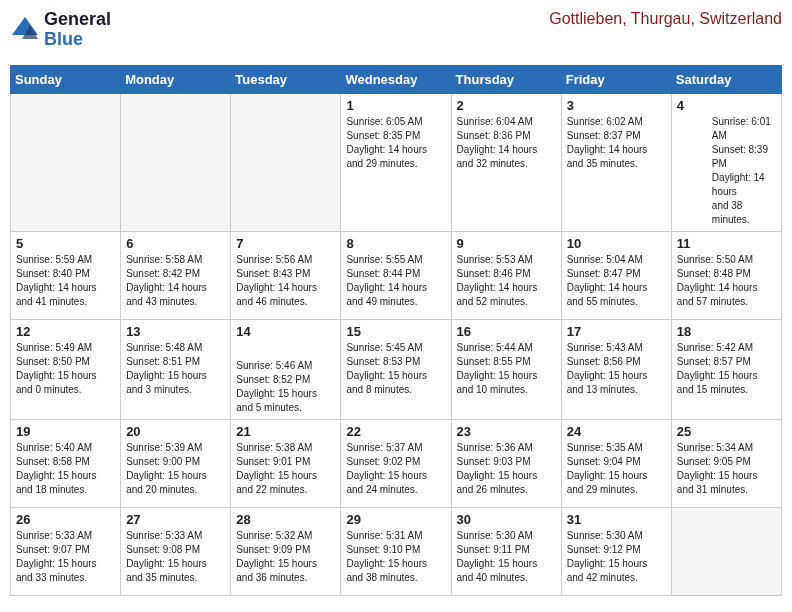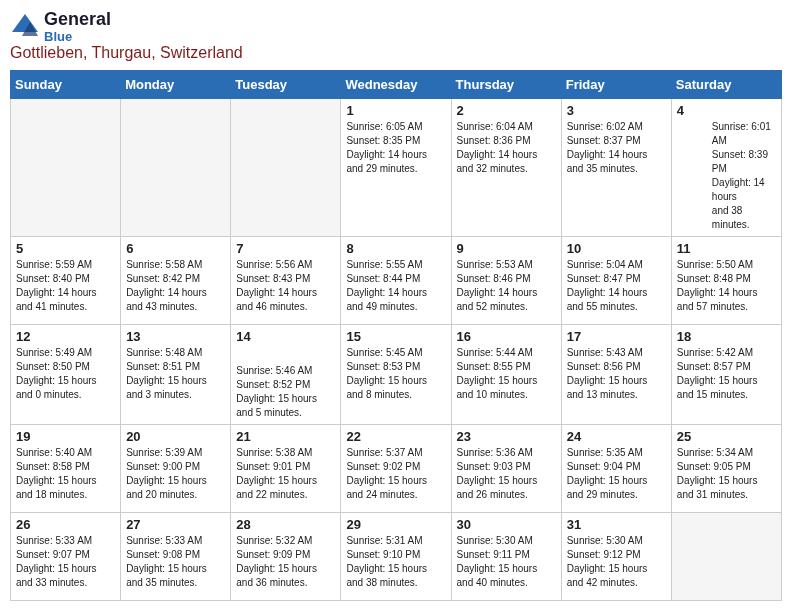--- a/index.html
+++ b/index.html
@@ -5,41 +5,40 @@
     * { box-sizing: border-box; margin: 0; padding: 0; }
     body {
       font-family: Arial, sans-serif;
       background: #fff;
       width: 792px;
       min-height: 612px;
       padding: 10px;
     }
     .header {
       display: flex;
-      justify-content: flex-start;
+      justify-content: space-between;
       align-items: flex-start;
-      margin-bottom: 8px;
-      flex-direction: column;
+      margin-bottom: 15px;
     }
     .logo {
       display: flex;
       align-items: center;
     }
     .logo-text {
       display: flex;
       flex-direction: column;
       line-height: 1.1;
     }
     .logo-general {
       font-size: 18px;
       font-weight: bold;
       color: #1a1a2e;
     }
     .logo-blue {
-      font-size: 13px;
+      font-size: 18px;
       font-weight: bold;
       color: #2a6db5;
     }
     .logo-icon {
       width: 30px;
       height: 30px;
       margin-right: 4px;
     }
     .title-area {
       text-align: right;

